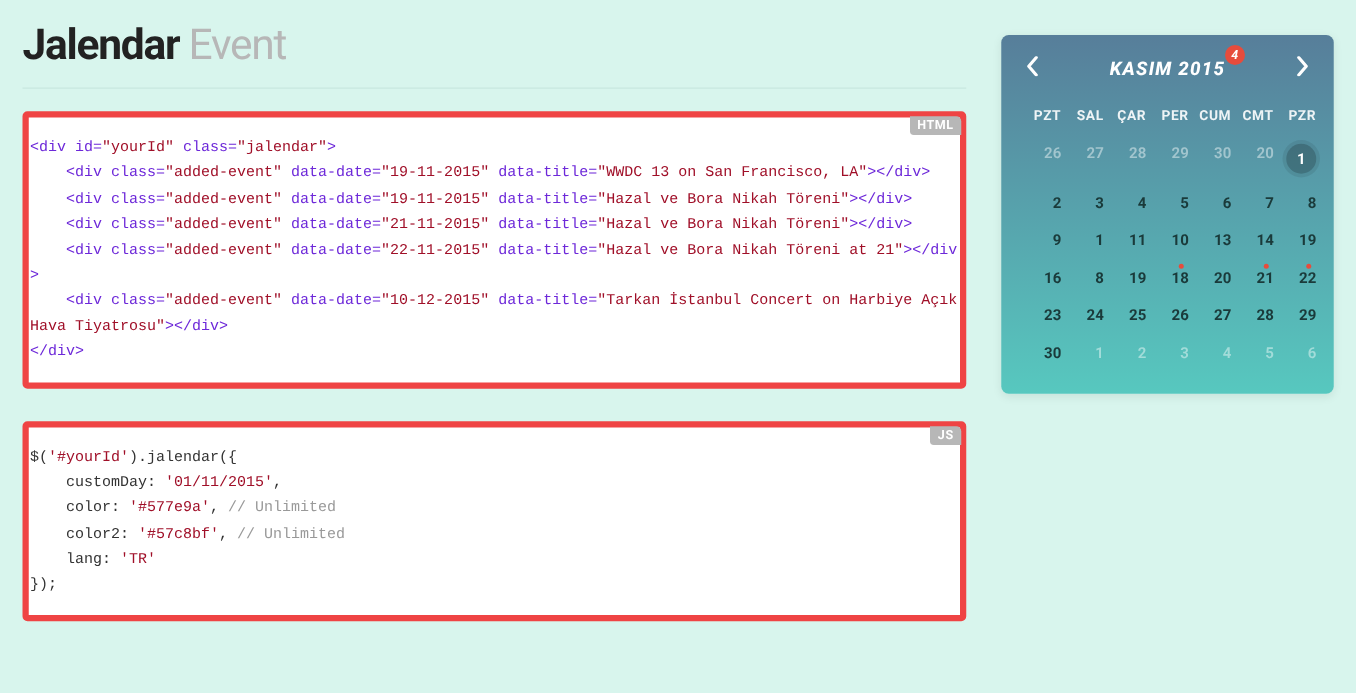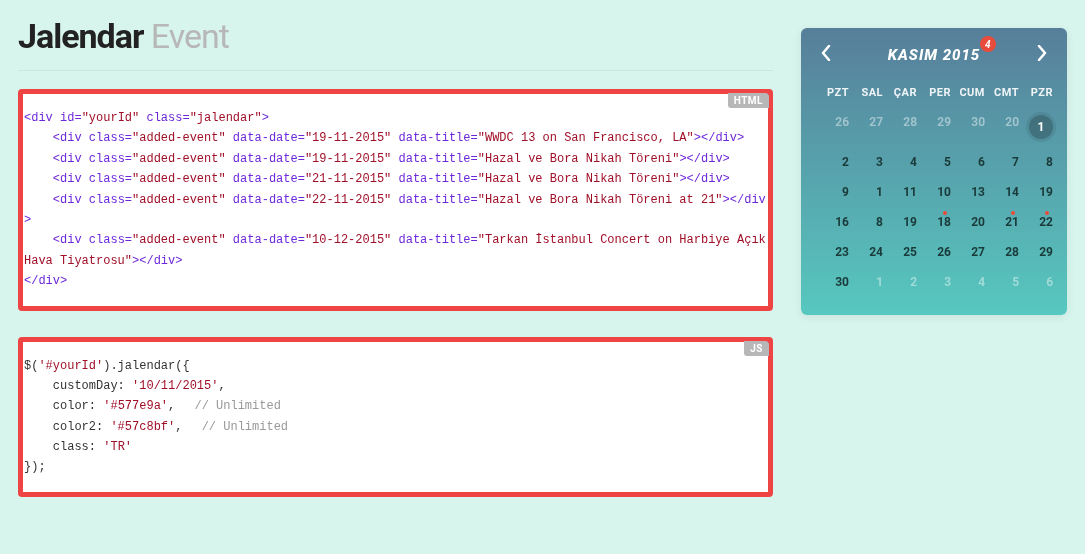--- a/index.html
+++ b/index.html
@@ -43,21 +43,21 @@
     font-size: 12px;
     line-height: 1.7;
     color: #333;
     white-space: pre-wrap;
     word-break: break-all;
   }
   .t-tag   { color: #6d28d9; }
   .t-attr  { color: #6d28d9; }
   .t-str   { color: #a00f28; }
   .t-punc  { color: #333; }
-  .t-cm    { color: #999; margin-left: 12px; }
+  .t-cm    { color: #999; }
 
   
   .cal {
     background: linear-gradient(180deg, #577e9a 0%, #57c8bf 100%);
     border-radius: 6px;
     padding: 14px 14px 18px 14px;
     color: #fff;
     position: relative;
     box-shadow: 0 2px 8px rgba(0,0,0,0.08);
   }
@@ -132,24 +132,24 @@
 <span class="t-punc">    </span><span class="t-tag">&lt;div</span><span class="t-attr"> class=</span><span class="t-str">"added-event"</span><span class="t-attr"> data-date=</span><span class="t-str">"19-11-2015"</span><span class="t-attr"> data-title=</span><span class="t-str">"Hazal ve Bora Nikah Töreni"</span><span class="t-tag">&gt;&lt;/di</span><span class="t-tag">v&gt;</span>
 <span class="t-punc">    </span><span class="t-tag">&lt;div</span><span class="t-attr"> class=</span><span class="t-str">"added-event"</span><span class="t-attr"> data-date=</span><span class="t-str">"21-11-2015"</span><span class="t-attr"> data-title=</span><span class="t-str">"Hazal ve Bora Nikah Töreni"</span><span class="t-tag">&gt;&lt;/di</span><span class="t-tag">v&gt;</span>
 <span class="t-punc">    </span><span class="t-tag">&lt;div</span><span class="t-attr"> class=</span><span class="t-str">"added-event"</span><span class="t-attr"> data-date=</span><span class="t-str">"22-11-2015"</span><span class="t-attr"> data-title=</span><span class="t-str">"Hazal ve Bora Nikah Töreni at 21"</span><span class="t-tag">&gt;&lt;/div&gt;</span>
 <span class="t-punc">    </span><span class="t-tag">&lt;div</span><span class="t-attr"> class=</span><span class="t-str">"added-event"</span><span class="t-attr"> data-date=</span><span class="t-str">"10-12-2015"</span><span class="t-attr"> data-title=</span><span class="t-str">"Tarkan İstanbul Concert on Harbiye Açık Hava Tiyatrosu"</span><span class="t-tag">&gt;&lt;/div&gt;</span>
 <span class="t-tag">&lt;/div&gt;</span></pre>
     </div>
 
     <div class="codeblock">
       <div class="tag">JS</div>
       <pre id="code-js"><span class="t-punc">$(</span><span class="t-str">'#yourId'</span><span class="t-punc">).jalendar({</span>
-<span class="t-punc">    customDay: </span><span class="t-str">'10/11/2015'</span><span class="t-punc">,</span>
+<span class="t-punc">    customDay: </span><span class="t-str">'01/11/2015'</span><span class="t-punc">,</span>
 <span class="t-punc">    color: </span><span class="t-str">'#577e9a'</span><span class="t-punc">, </span><span class="t-cm">// Unlimited</span>
 <span class="t-punc">    color2: </span><span class="t-str">'#57c8bf'</span><span class="t-punc">, </span><span class="t-cm">// Unlimited</span>
-<span class="t-punc">    class: </span><span class="t-str">'TR'</span>
+<span class="t-punc">    lang: </span><span class="t-str">'TR'</span>
 <span class="t-punc">});</span></pre>
     </div>
   </div>
 
   <div class="right">
     <div class="cal">
       <div class="cal-header">
         <div class="chev">
           <svg viewBox="0 0 10 16">
               <path d="M8 1 L2 8 L8 15" stroke="#fff" stroke-width="2.5" fill="none" stroke-linecap="round" stroke-linejoin="round"></path>

